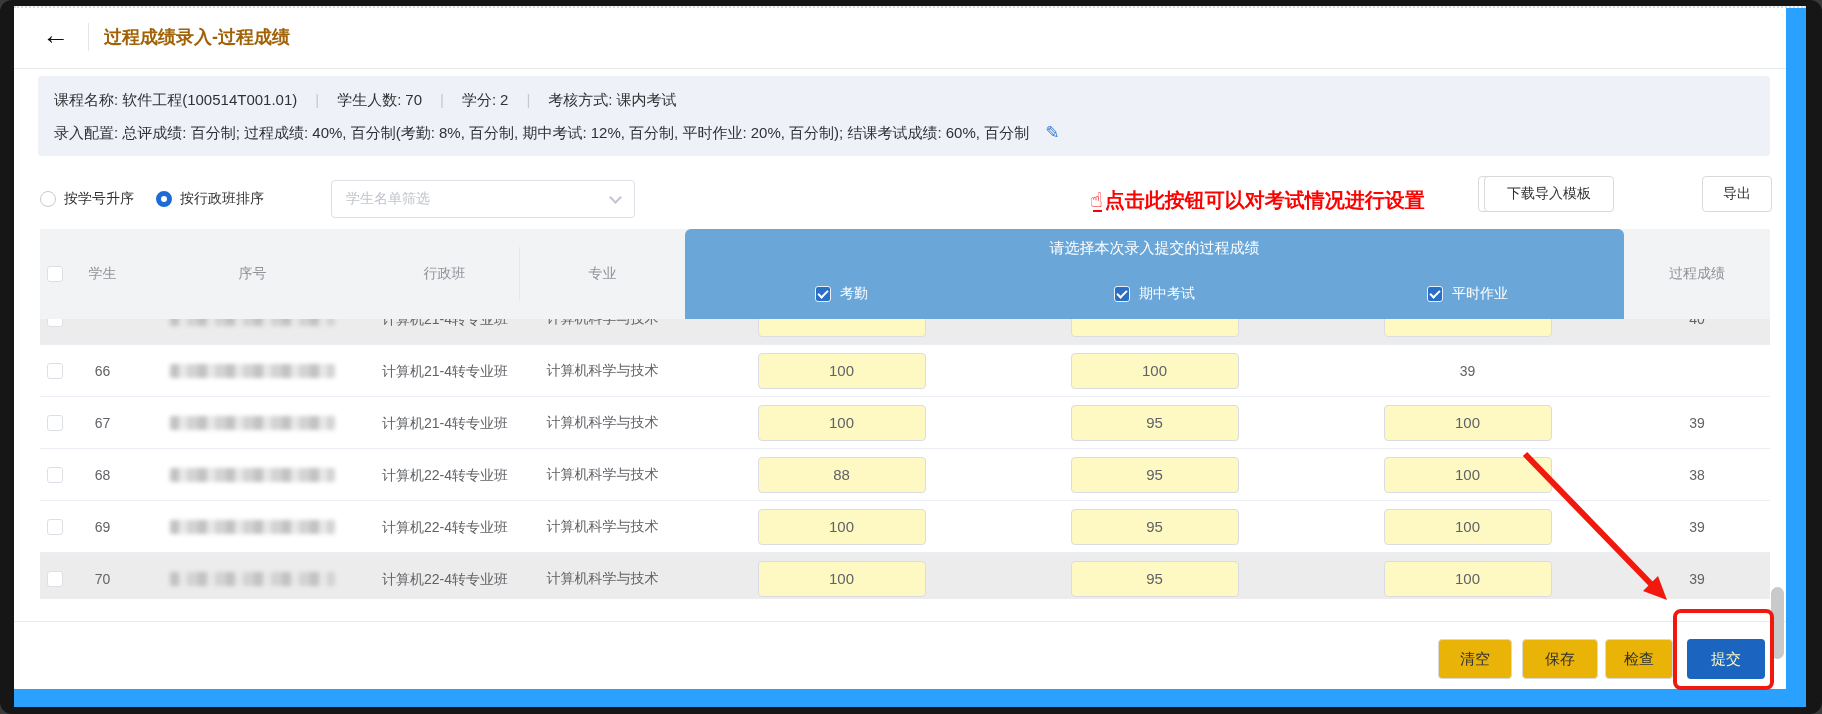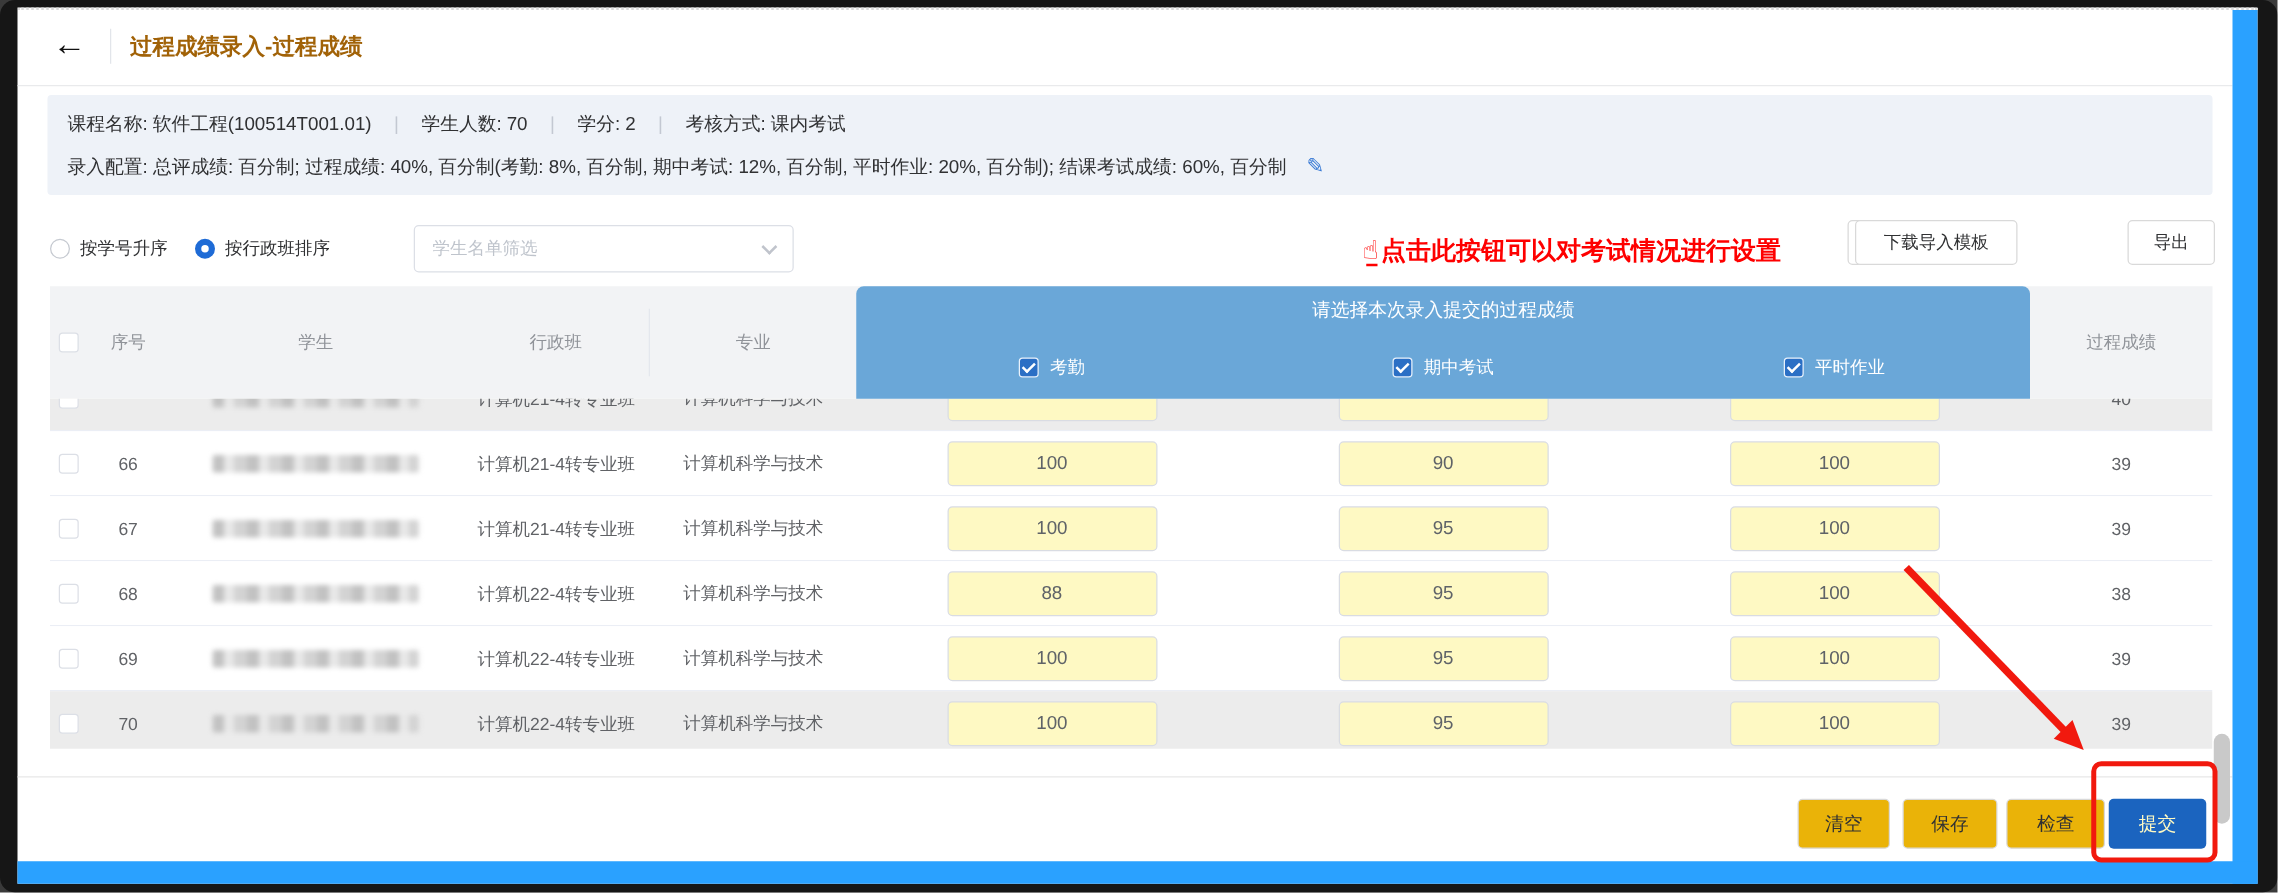--- a/index.html
+++ b/index.html
@@ -66,21 +66,21 @@
   .trow.partial { margin-top:-26px; }
   .clazz { display:block; width:130px; margin:0 auto; text-align:center; line-height:20px; align-self:center; }
   .blur-name { width:165px; height:14px; border-radius:2px; background:repeating-linear-gradient(90deg,#c2c2c2 0 9px,#e8e8e8 9px 17px,#d3d3d3 17px 28px); filter:blur(2px); }
   input.score { width:168px; height:36px; border:1px solid #d9dce3; border-radius:4px; text-align:center; font-size:15px; color:#5f6368; background:#fef9c3; font-family:inherit; outline:none; }
 
   
   .footer-line { position:absolute; left:0; top:613px; width:1772px; height:1px; background:#e8e8e8; }
   .fbtn { position:absolute; top:631px; height:40px; background:#eab308; border:1px solid #d9d9d9; border-radius:4px; font-size:15px; color:#303133; cursor:pointer; font-family:inherit; }
   .fbtn-clear { left:1424px; width:74px; }
   .fbtn-save { left:1508px; width:76px; }
-  .fbtn-check { left:1591px; width:79px; }
+  .fbtn-check { left:1591px; width:68px; }
   .fbtn-submit { left:1673px; width:78px; background:#1b64bf; border:none; color:#fef9c3; }
 
   .red-rect { position:absolute; left:1659px; top:601px; width:101px; height:81px; border:4px solid #f1190e; border-radius:8px; z-index:60; pointer-events:none; }
   .arrow-svg { position:absolute; left:0; top:0; width:1792px; height:701px; z-index:55; pointer-events:none; }
 </style>
 </head>
 <body>
 
 <div class="frame">
   <div class="page">
@@ -117,22 +117,22 @@
 
     <button class="btn btn-import">导入</button>
     <button class="btn btn-template">下载导入模板</button>
     <button class="btn btn-export">导出</button>
 
     <div class="table">
       <div class="thead grid">
         <div class="cell">
             <span class="cb"></span>
           </div>
+        <div class="cell">学生</div>
         <div class="cell">序号</div>
-        <div class="cell">学生</div>
         <div class="cell th-clazz">行政班</div>
         <div class="cell">专业</div>
         <div></div>
           <div></div>
           <div></div>
         <div class="cell">过程成绩</div>
         <div class="group-block">
           <div class="group-title">请选择本次录入提交的过程成绩</div>
           <div class="group-cols">
             <div class="gcol">
@@ -183,23 +183,20 @@
               <span class="blur-name"></span>
             </div>
             <div class="cell">
               <span class="clazz">计算机21-4转专业班</span>
             </div>
             <div class="cell">计算机科学与技术</div>
             <div class="cell">
               <input class="score" value="100" style="">
             </div>
             <div class="cell">
-              <input class="score" value="90" style="">
-            </div>
-            <div class="cell">
               <input class="score" value="100" style="">
             </div>
             <div class="cell">39</div>
           </div>
           <div class="trow grid">
             <div class="cell">
               <span class="cb"></span>
             </div>
             <div class="cell">67</div>
             <div class="cell">

